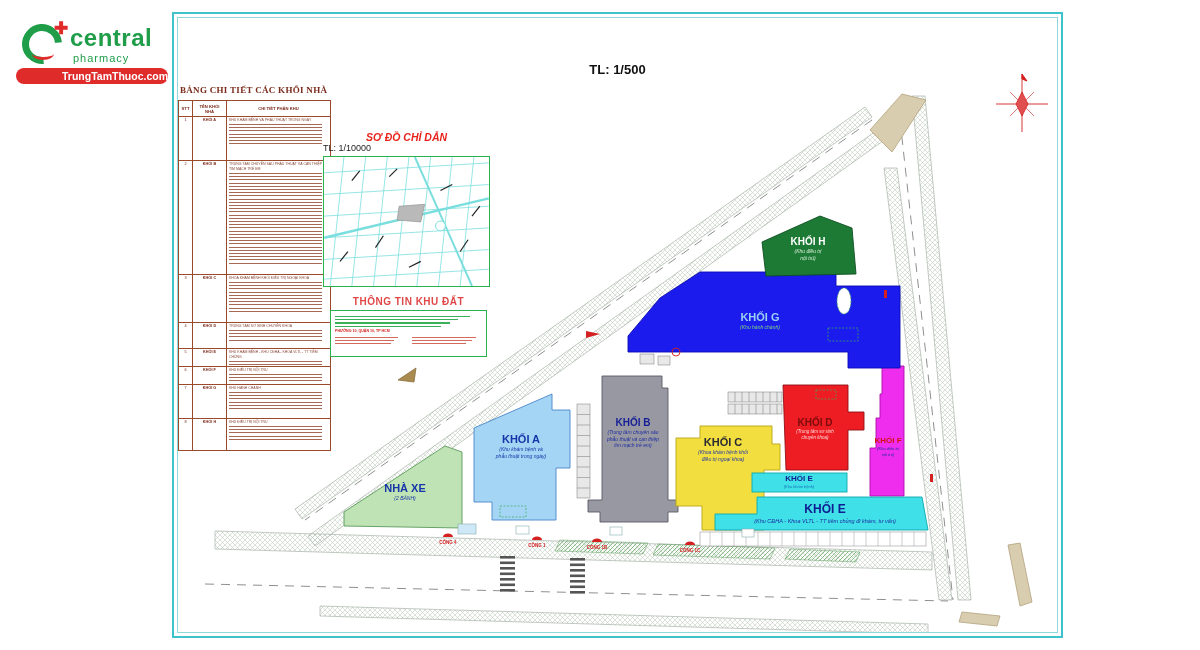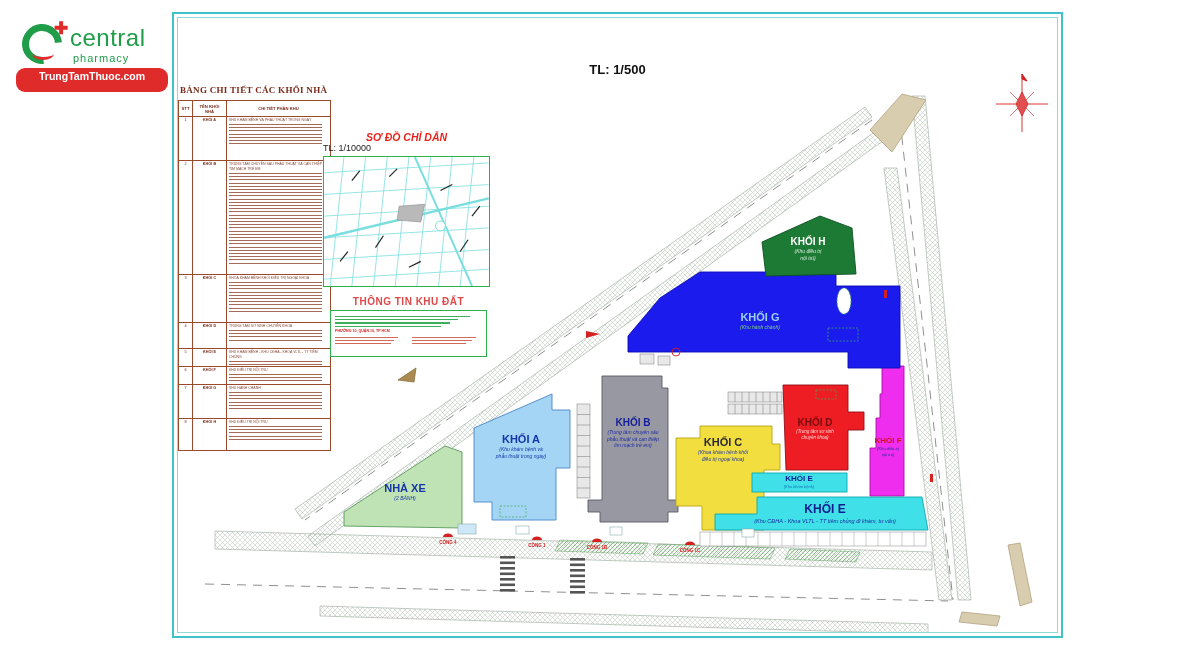--- a/index.html
+++ b/index.html
@@ -4,23 +4,23 @@
 <style>
   html,body{margin:0;padding:0;background:#fff;font-family:"Liberation Sans",sans-serif;}
   .page{position:relative;width:1200px;height:650px;background:#fff;overflow:hidden;}
   .page *{box-sizing:border-box;}
   svg{display:block;}
   
   .logo{position:absolute;left:8px;top:10px;width:165px;height:72px;z-index:5;}
   .ring{position:absolute;left:14px;top:14px;width:40px;height:40px;border:7px solid var(--logo_green);border-right-color:transparent;border-radius:50%;transform:rotate(40deg);}
   .ring-arc{position:absolute;left:24px;top:38px;width:22px;height:12px;border-bottom:3px solid var(--logo_red);border-radius:50%;}
   .logo-plus{position:absolute;left:46px;top:8px;color:var(--logo_red);font-weight:bold;font-size:17px;}
-  .logo-brand{position:absolute;left:62px;top:14px;color:var(--logo_green);font-weight:normal;font-size:24px;letter-spacing:.5px;}
+  .logo-brand{position:absolute;left:62px;top:14px;color:var(--logo_green);font-weight:bold;font-size:24px;letter-spacing:.5px;}
   .logo-tag{position:absolute;left:65px;top:42px;color:var(--logo_green);font-size:11px;letter-spacing:1px;}
-  .logo-pill{position:absolute;left:8px;top:58px;width:152px;height:24px;background:var(--logo_red);border-radius:9px;color:#fff;font-weight:bold;font-size:10.5px;text-align:center;line-height:16px;}
+  .logo-pill{position:absolute;left:8px;top:58px;width:152px;height:16px;background:var(--logo_red);border-radius:9px;color:#fff;font-weight:bold;font-size:10.5px;text-align:right;line-height:16px;}
   
   .frame{position:absolute;left:172px;top:12px;width:891px;height:626px;border:2px solid var(--frame);box-shadow:inset 0 0 0 3px #ffffff,inset 0 0 0 4px #8fd8dc;z-index:2;pointer-events:none;}
   .title{position:absolute;left:172px;top:22px;width:891px;text-align:center;color:var(--title);font-size:36px;font-weight:bold;z-index:3;}
   .subtitle{position:absolute;left:172px;top:62px;width:891px;text-align:center;color:#111;font-size:13px;font-weight:bold;z-index:3;}
   
   .tbl-head{position:absolute;left:180px;top:85px;color:#7a2a1a;font-weight:bold;font-size:9px;font-family:"Liberation Serif",serif;letter-spacing:.3px;z-index:3;}
   table.blocks{position:absolute;left:178px;top:100px;width:153px;border-collapse:collapse;z-index:3;}
   table.blocks th,table.blocks td{border:1px solid #9a4a2a;padding:1px 2px;vertical-align:top;}
   table.blocks th{font-size:4.2px;color:#7a2a1a;text-align:center;height:16px;vertical-align:middle;}
   td.stt{width:14px;font-size:3.8px;color:#7a2a1a;text-align:center;vertical-align:middle;}

